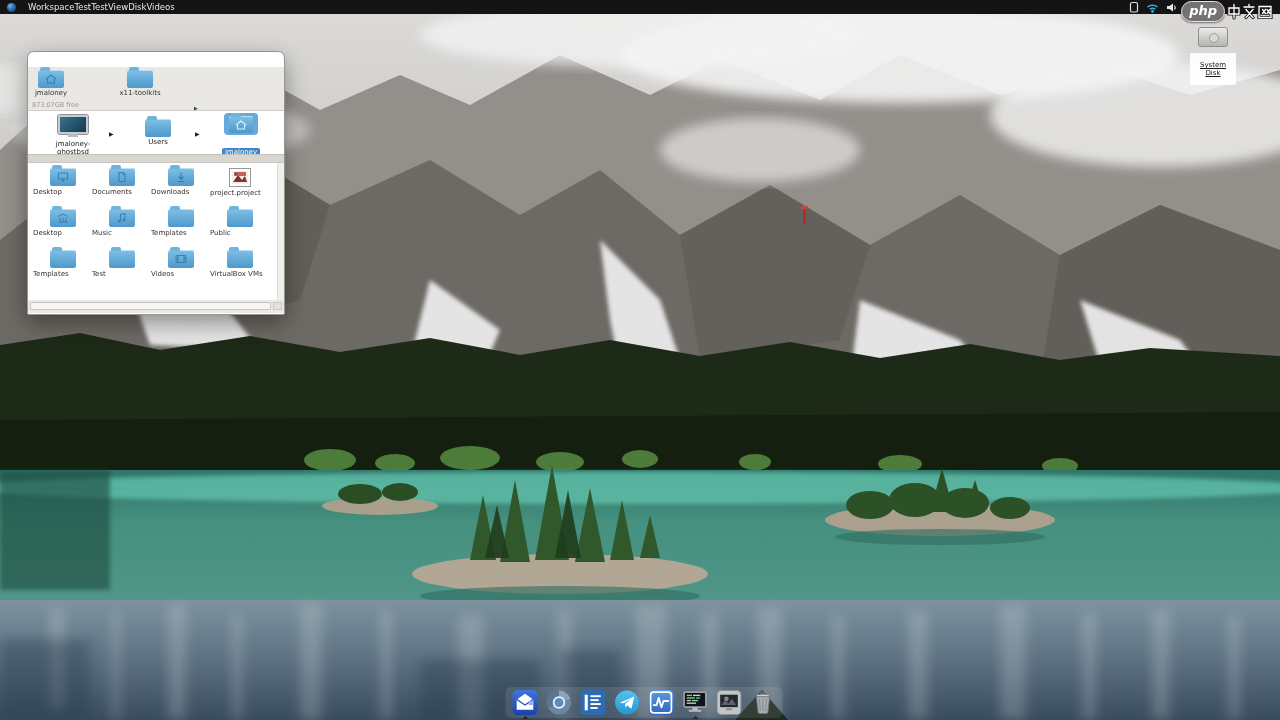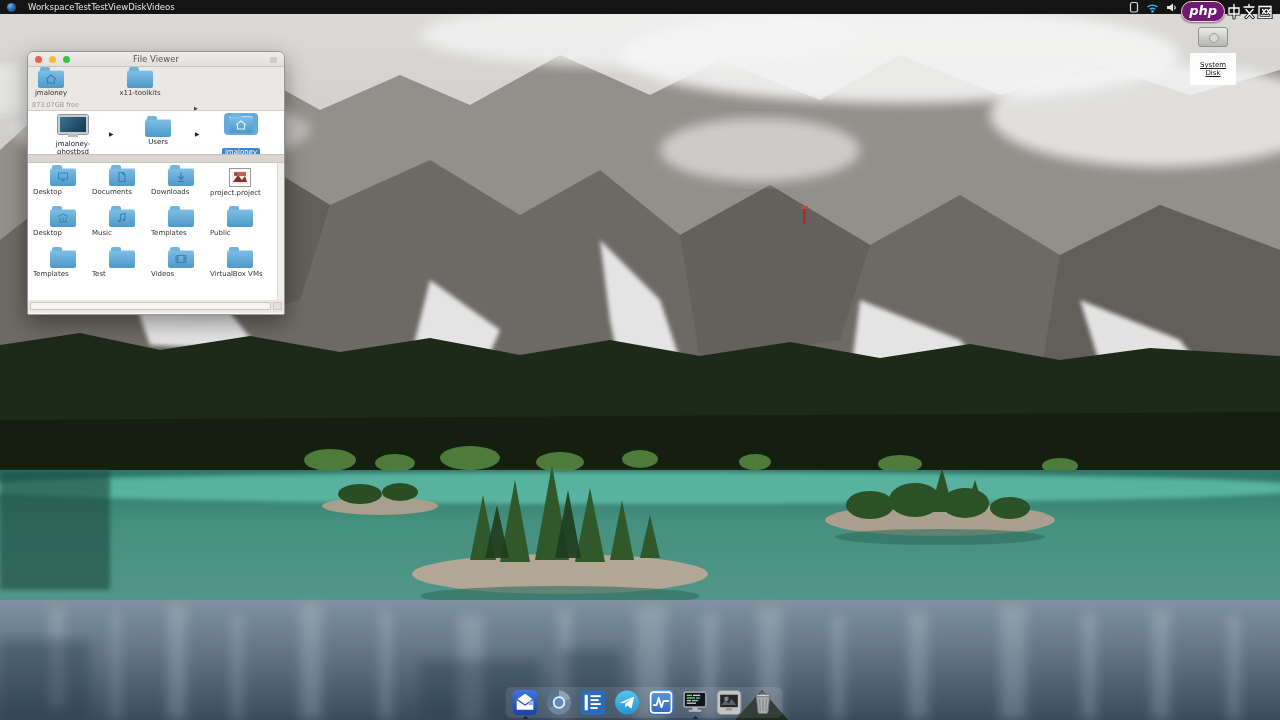--- a/index.html
+++ b/index.html
@@ -13,21 +13,21 @@
   #menubar { position:absolute; top:0; left:0; width:1280px; height:14px; background:#141414; display:flex; align-items:center; z-index:30; }
   #menubar .logo { width:9px; height:9px; border-radius:50%; margin:0 12px 0 7px;
       background:radial-gradient(circle at 35% 30%, #6fb4ef 0%, #2d6cb0 45%, #123a63 100%); }
   #menubar .menus { display:flex; gap:0; }
   #menubar .menu-item { color:#e8e8e8; font-size:8.5px; line-height:14px; cursor:default; }
   #status { position:absolute; right:84px; top:0; height:14px; display:flex; align-items:center; gap:7px; }
   #status .time { color:#eee; font-size:8.5px; }
 
   
   #watermark { position:absolute; top:0; right:1px; z-index:60; display:flex; align-items:center; height:23px; }
-  #watermark .badge { background:#701a75; color:#fff; font-weight:bold; font-style:italic;
+  #watermark .badge { background:#737373; color:#fff; font-weight:bold; font-style:italic;
       font-size:13px; padding:1px 7px 3px; border-radius:11px; border:1px solid #ffd9d9;
       box-shadow:0 1px 2px rgba(0,0,0,.5); margin-right:2px; }
 
   
   .desktop-icon { position:absolute; width:46px; text-align:center; z-index:5; }
   .drive { width:30px; height:20px; margin:0 auto; background:linear-gradient(#ececea,#c9c9c5 60%,#b5b5b1);
       border:1px solid #8f8f8b; border-radius:3px; position:relative; }
   .drive::after { content:""; position:absolute; left:50%; top:50%; width:8px; height:8px; margin:-4px 0 0 -4px;
       border-radius:50%; border:1px solid #9a9a96; background:#d8d8d4; }
   .desktop-icon .dlabel { display:inline-block; margin-top:6px; font-size:7px; color:#1a1a1a;
@@ -275,29 +275,20 @@
     </g>
   </svg>
 </div>
 
 <div class="desktop-icon" style="left:1190px; top:27px;">
   <div class="drive"></div>
   <span class="dlabel">System Disk</span>
 </div>
 
 <div id="window">
-  <div id="titlebar">
-    <div class="lights">
-      <span class="light red"></span>
-      <span class="light yellow"></span>
-      <span class="light green"></span>
-    </div>
-    <span class="title">File Viewer</span>
-    <span class="minibtn"></span>
-  </div>
 
   <div id="shelf">
     <div class="shelf-item" style="left:0; width:46px;">
       <div class="folder">
         <svg width="12" height="10" viewBox="0 0 12 10" fill="none" stroke="#2e74a8" stroke-width="1.1" opacity=".8">
           <path d="M1,5 L6,1 L11,5"></path>
             <path d="M2.5,5 v4 h7 v-4"></path>
         </svg>
       </div>
       <div class="ilabel">jmaloney</div>

